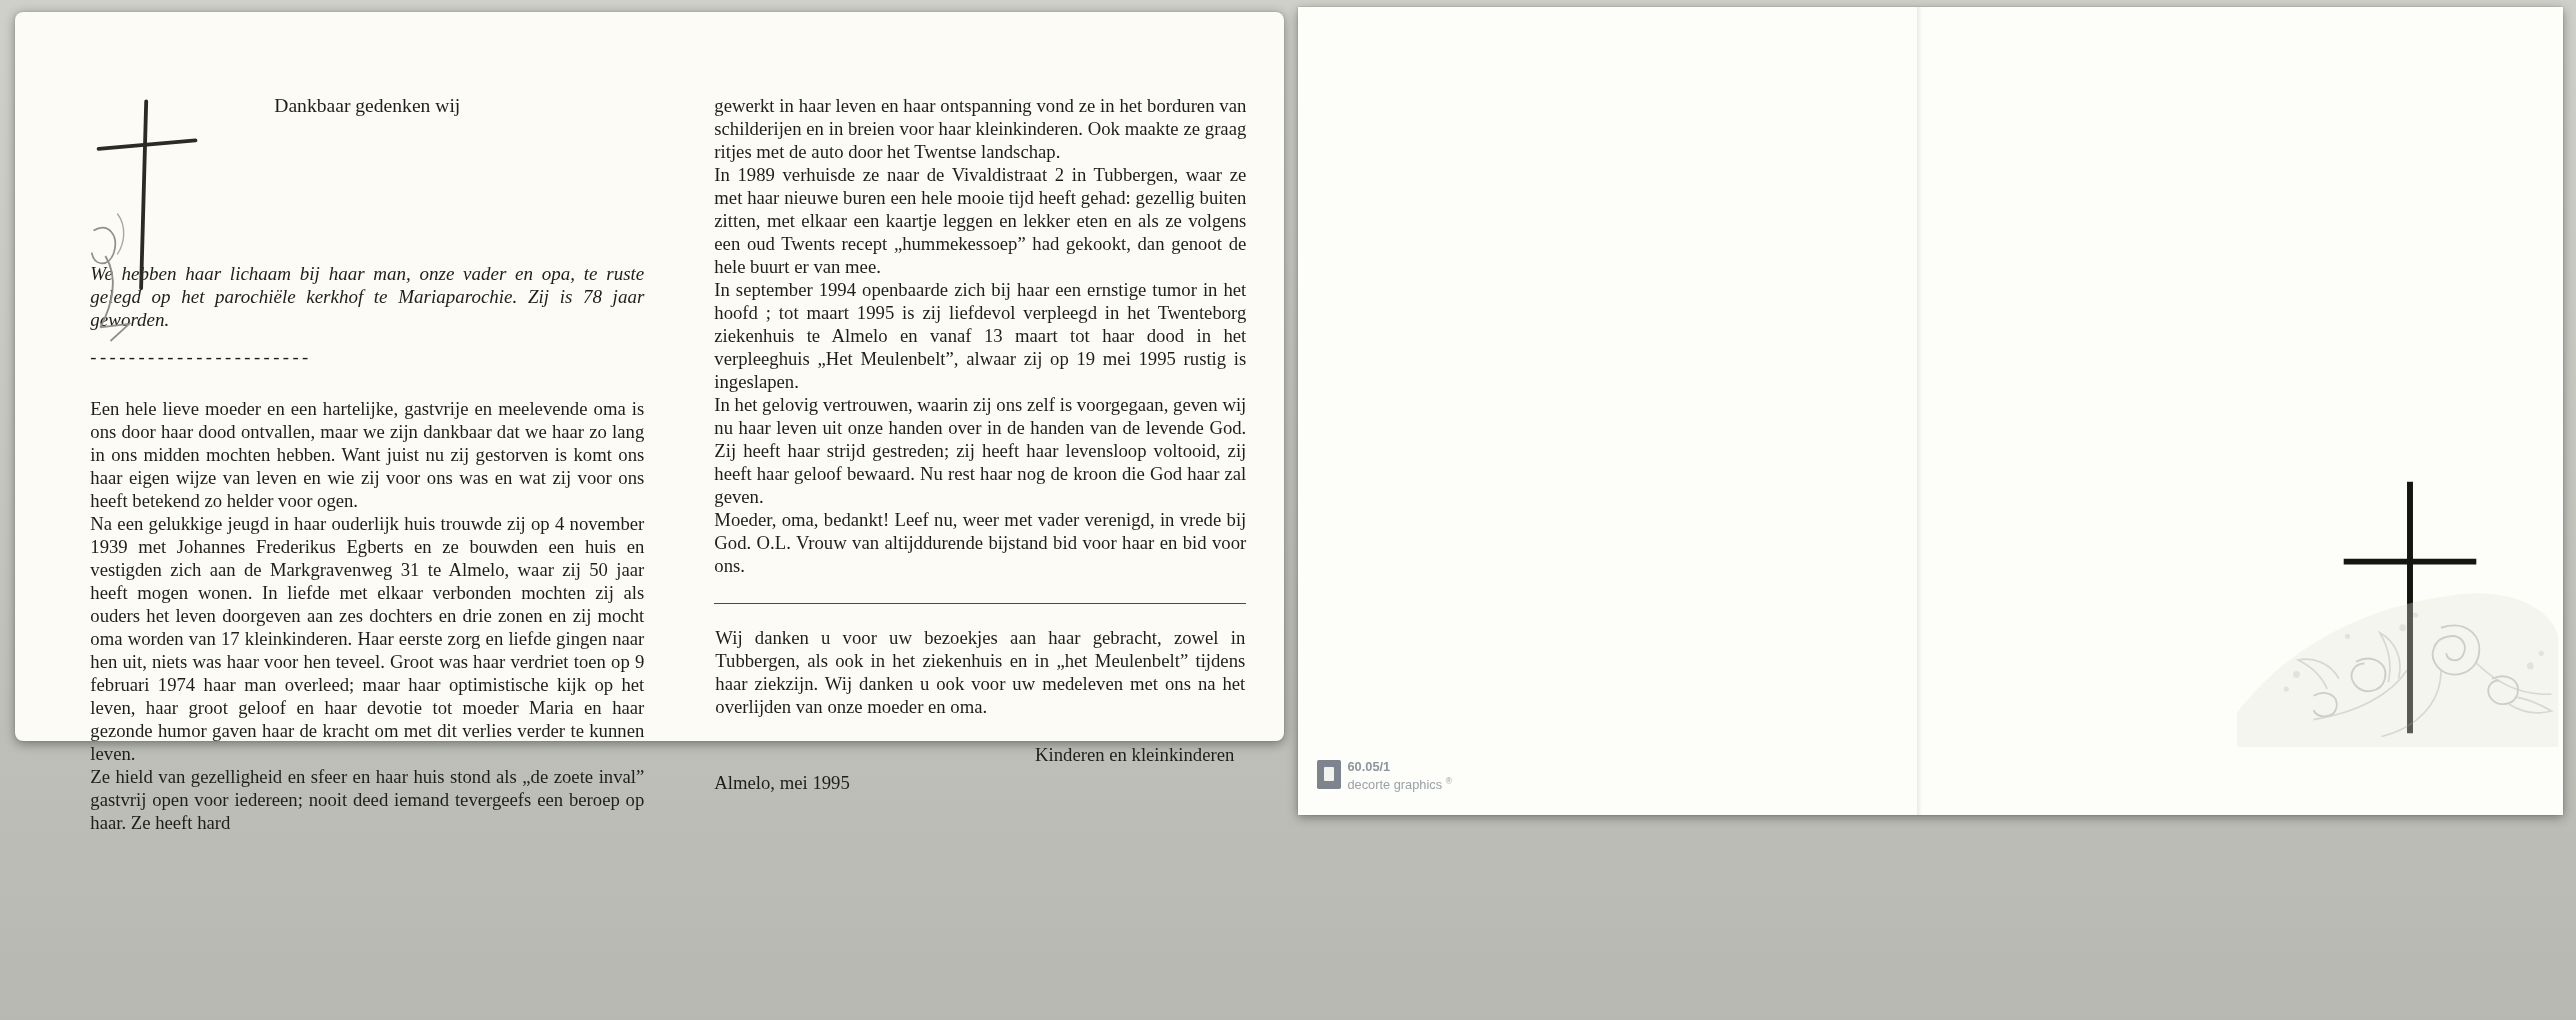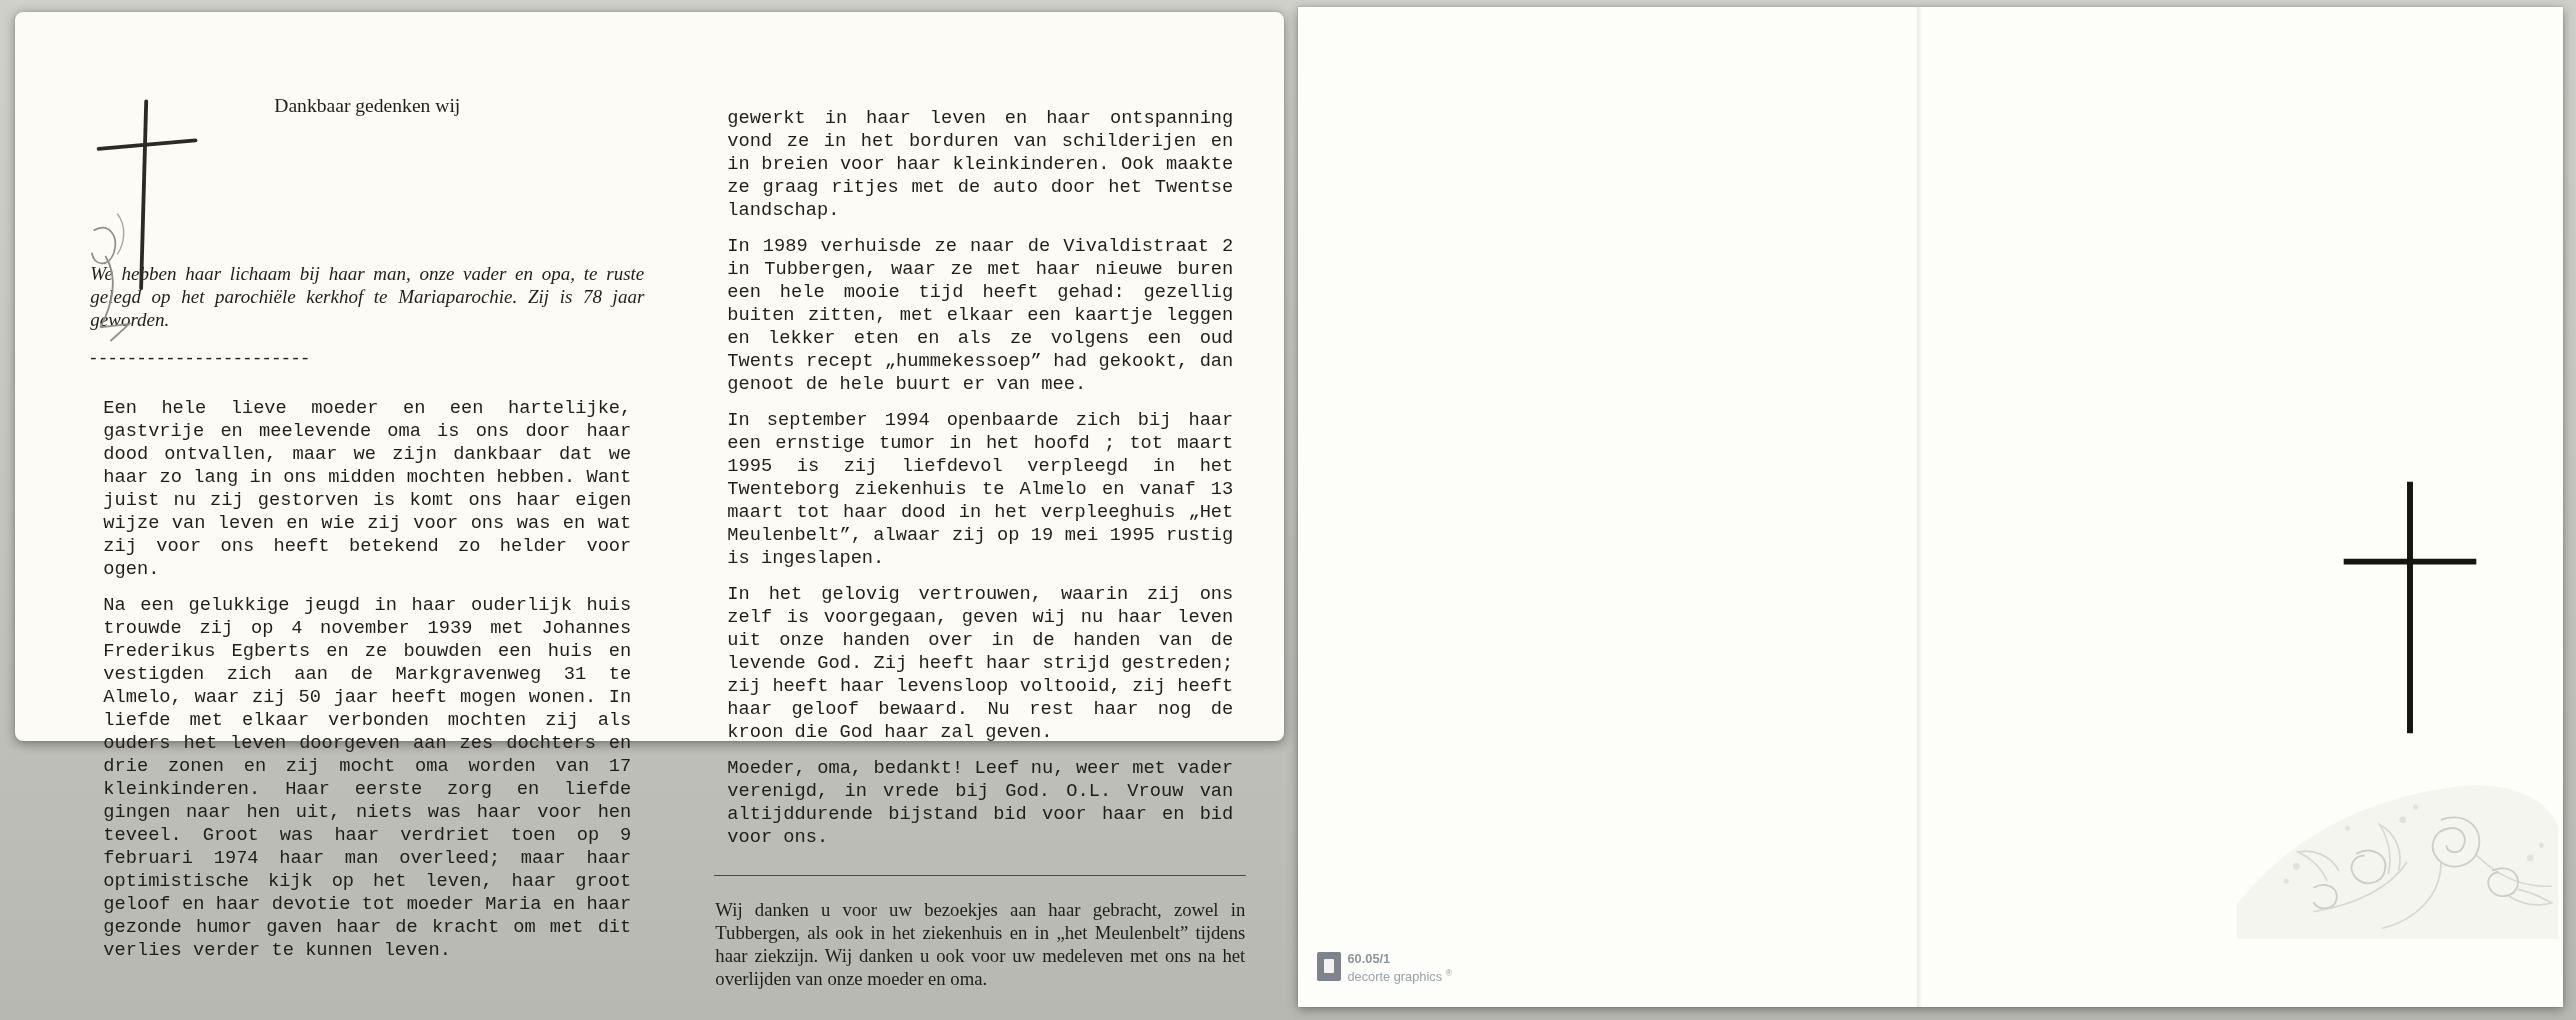--- a/index.html
+++ b/index.html
@@ -6,40 +6,40 @@
   .page {
     position:relative; width:2576px; height:1021px; overflow:hidden;
     background:linear-gradient(180deg,#cfd0ca 0%,#c6c7c1 40%,#b7b8b2 100%);
     font-family:"Liberation Serif", serif; color:#201e1a;
   }
   .card {
     position:absolute; background:#fcfbf6;
     box-shadow:0 2.6px 10.2px rgba(0,0,0,.38), 0 0 1.7px rgba(0,0,0,.2);
   }
   #left-card  { left:15.3px;  top:12px; width:1269px; height:729px;border-radius:8px; }
-  #right-card { left:1298px; top:6.8px;  width:1265px; height:1000px; background:#fdfdf9; }
+  #right-card { left:1298px; top:6.8px;  width:1265px; height:808px; background:#fdfdf9; }
 
   
   .col { position:absolute; text-align:justify; font-size:18.7px; line-height:23px; hyphens:auto; }
   #col1 { left:75px;  top:82px;  width:554px; }
   #col2 { left:699px; top:82px;  width:532px; }
 
   .intro { margin:0 0 10.2px; text-align:center; font-size:19.6px; }
   .name  { margin:0 0 20.4px; text-align:center; font-size:25px; font-weight:bold; letter-spacing:0.4px; }
 
   .birth-block {
     position:relative; box-sizing:border-box; padding-left:129px; min-height:128px;
     font-style:italic; font-size:19px; line-height:23px; text-align:justify;
   }
   .cross-sketch { position:absolute; left:-22px; top:-41px; width:153px; height:272px; }
 
   .burial { margin:6.8px 0 0; font-style:italic; font-size:19px; }
   .divider { margin:13.6px 0 29px; letter-spacing:3.4px; font-size:18.7px; text-align:left; }
 
-  .bodytext p { margin:13px;font-family:Liberation Mono, monospace; }
+  .bodytext p { margin:0; }
 
   .note-rule { margin:25.5px 0 0; border:none; border-top:1.3px solid #4c4a45; width:100%; }
   .thanks { margin:22px 1px 0; }
   .signature { margin:25.5px 0 0; text-align:right; padding-right:12px; }
   .closing { margin:5.1px 0 0; text-align:left; }
 
   
   .fold {
     position:absolute; left:619px; top:0; width:5.1px; height:100%;
     background:linear-gradient(to right, rgba(60,60,55,.10), rgba(60,60,55,0));
@@ -83,20 +83,21 @@
         </svg>
       </div>
 
       <p class="burial">We hebben haar lichaam bij haar man, onze vader en opa, te ruste gelegd op het parochiële kerkhof te Mariaparochie. Zij is 78 jaar geworden.</p>
 
       <div class="divider">-----------------------</div>
 
       <div class="bodytext">
         <p>Een hele lieve moeder en een hartelijke, gastvrije en meelevende oma is ons door haar dood ontvallen, maar we zijn dankbaar dat we haar zo lang in ons midden mochten hebben. Want juist nu zij gestorven is komt ons haar eigen wijze van leven en wie zij voor ons was en wat zij voor ons heeft betekend zo helder voor ogen.</p>
         <p>Na een gelukkige jeugd in haar ouderlijk huis trouwde zij op 4 november 1939 met Johannes Frederikus Egberts en ze bouwden een huis en vestigden zich aan de Markgravenweg 31 te Almelo, waar zij 50 jaar heeft mogen wonen. In liefde met elkaar verbonden mochten zij als ouders het leven doorgeven aan zes dochters en drie zonen en zij mocht oma worden van 17 kleinkinderen. Haar eerste zorg en liefde gingen naar hen uit, niets was haar voor hen teveel. Groot was haar verdriet toen op 9 februari 1974 haar man overleed; maar haar optimistische kijk op het leven, haar groot geloof en haar devotie tot moeder Maria en haar gezonde humor gaven haar de kracht om met dit verlies verder te kunnen leven.</p>
+        <p>Ze hield van gezelligheid en sfeer en haar huis stond als „de zoete inval” gastvrij open voor iedereen; nooit deed iemand tevergeefs een beroep op haar. Ze heeft hard</p>
       </div>
     </div>
 
     <div class="col" id="col2">
       <div class="bodytext">
         <p>gewerkt in haar leven en haar ontspanning vond ze in het borduren van schilderijen en in breien voor haar kleinkinderen. Ook maakte ze graag ritjes met de auto door het Twentse landschap.</p>
         <p>In 1989 verhuisde ze naar de Vivaldistraat 2 in Tubbergen, waar ze met haar nieuwe buren een hele mooie tijd heeft gehad: gezellig buiten zitten, met elkaar een kaartje leggen en lekker eten en als ze volgens een oud Twents recept „hummekessoep” had gekookt, dan genoot de hele buurt er van mee.</p>
         <p>In september 1994 openbaarde zich bij haar een ernstige tumor in het hoofd ; tot maart 1995 is zij liefdevol verpleegd in het Twenteborg ziekenhuis te Almelo en vanaf 13 maart tot haar dood in het verpleeghuis „Het Meulenbelt”, alwaar zij op 19 mei 1995 rustig is ingeslapen.</p>
         <p>In het gelovig vertrouwen, waarin zij ons zelf is voorgegaan, geven wij nu haar leven uit onze handen over in de handen van de levende God. Zij heeft haar strijd gestreden; zij heeft haar levensloop voltooid, zij heeft haar geloof bewaard. Nu rest haar nog de kroon die God haar zal geven.</p>
         <p>Moeder, oma, bedankt! Leef nu, weer met vader verenigd, in vrede bij God. O.L. Vrouw van altijddurende bijstand bid voor haar en bid voor ons.</p>

